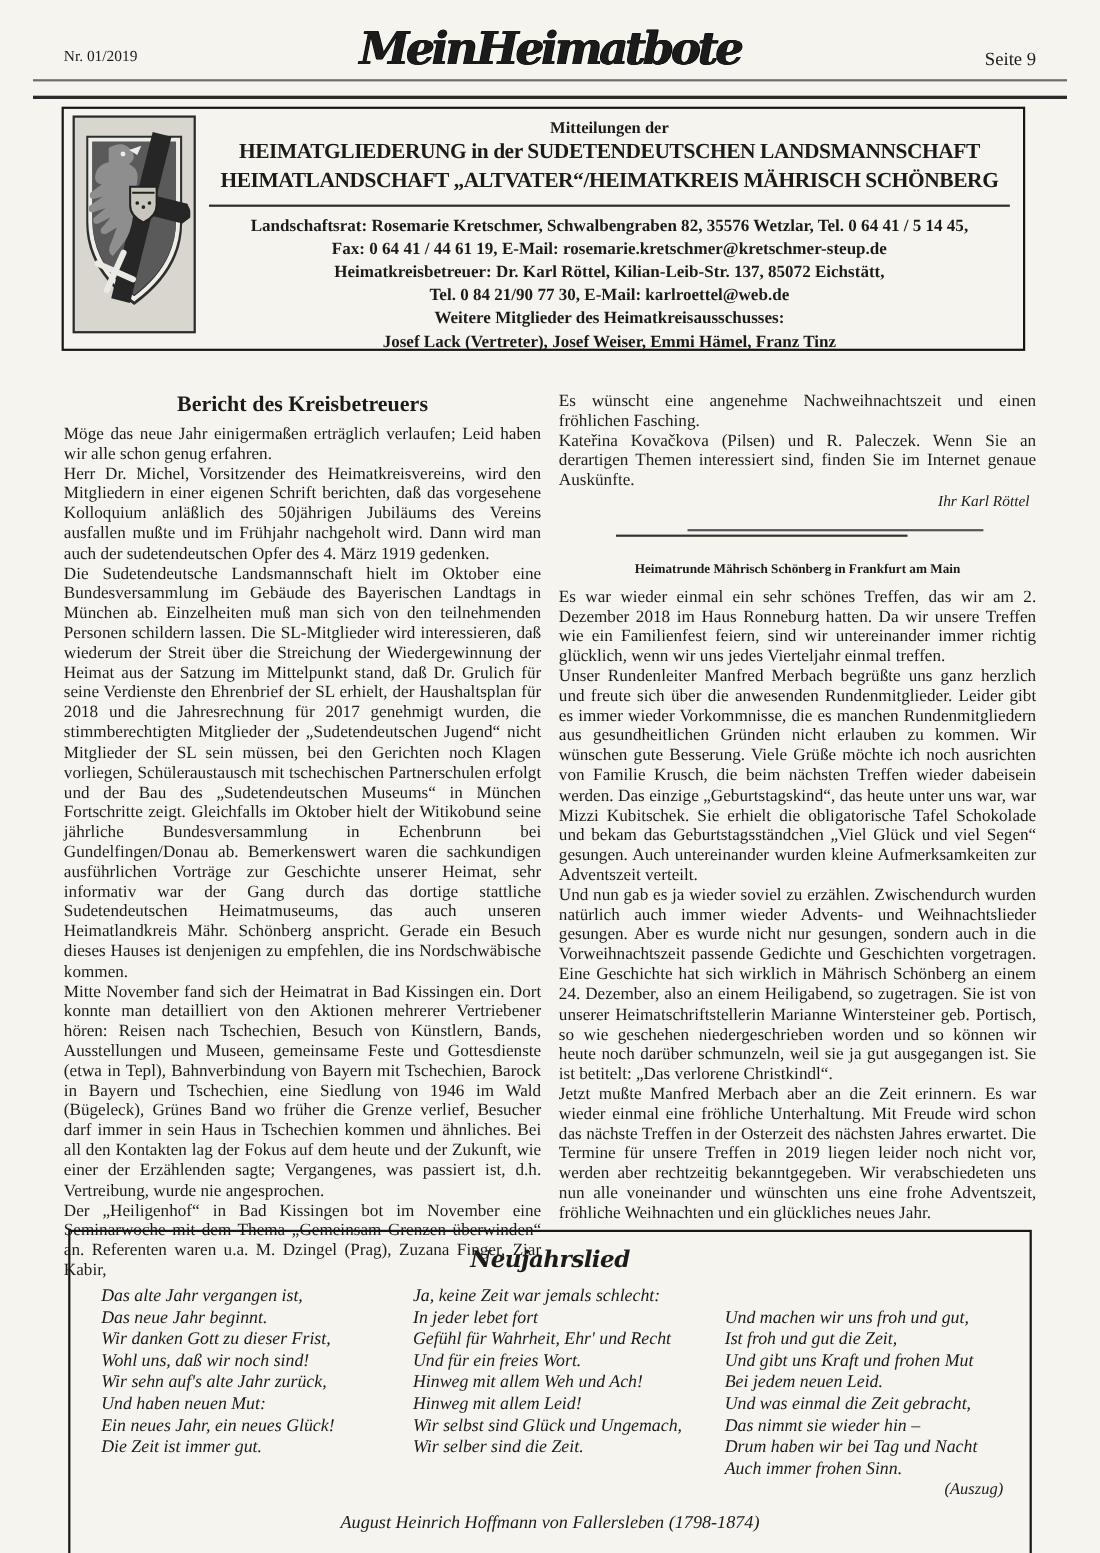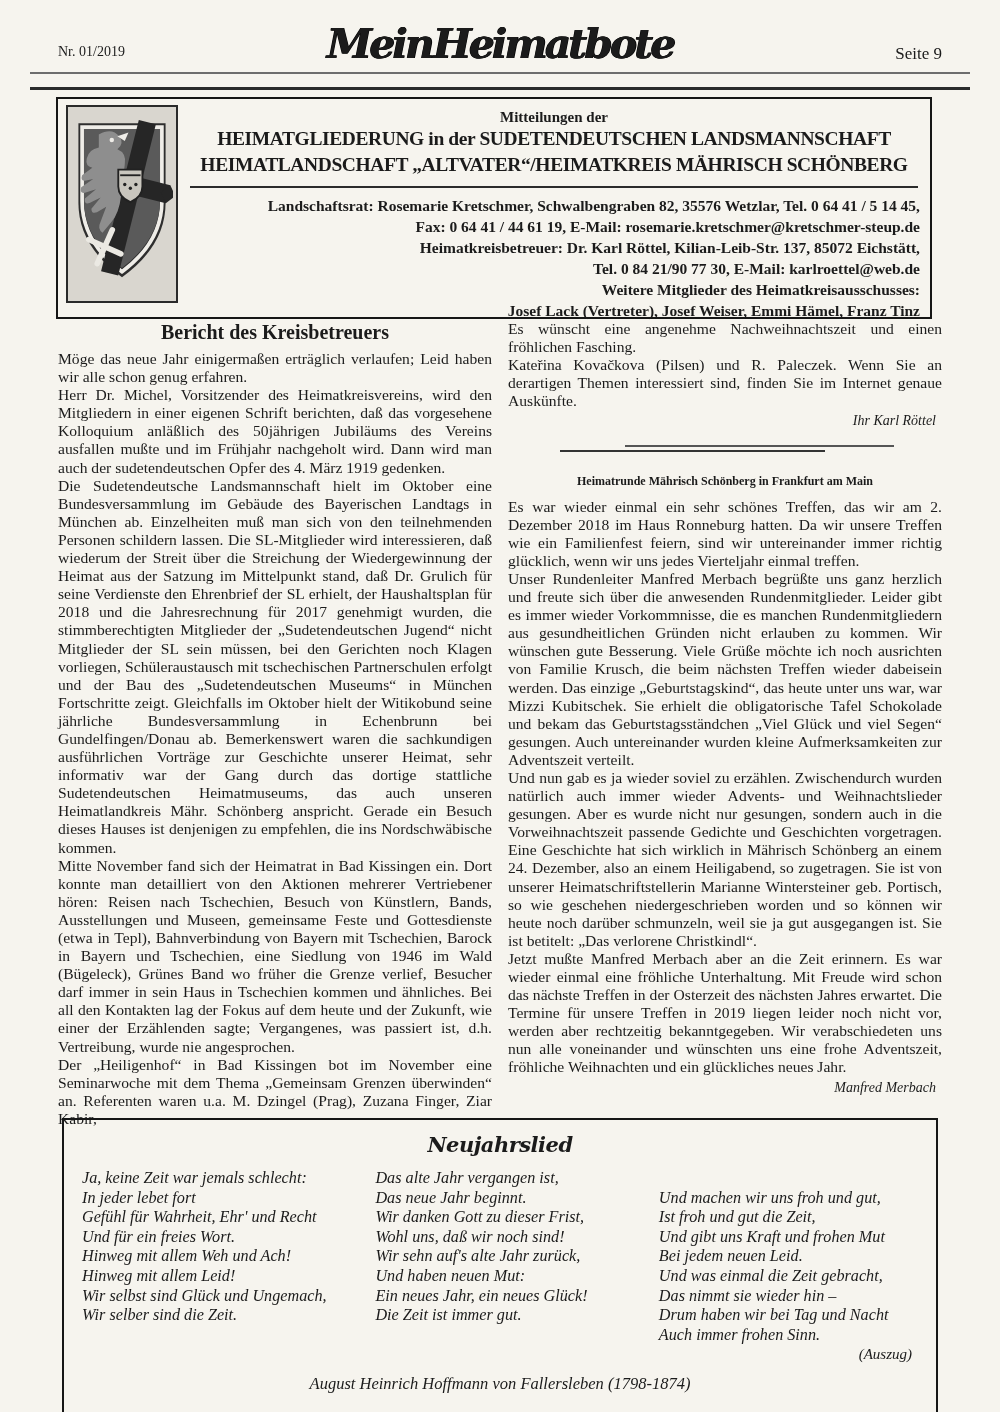--- a/index.html
+++ b/index.html
@@ -30,25 +30,25 @@
   .crest-frame{
     flex:0 0 auto;width:112px;height:198px;border:2px solid #2a2a2a;
     background:#d9d6cf;box-sizing:border-box;padding:3px;margin-right:10px;
   }
   .crest-frame svg{width:100%;height:100%;display:block;}
   .info-text{flex:1 1 auto;text-align:center;}
   .info-title-small{font-size:15px;font-weight:bold;margin-top:4px;}
   .info-title-big{font-size:19.5px;font-weight:bold;letter-spacing:-0.4px;line-height:26px;}
   .info-rule{height:2px;background:#2b2b2b;margin:8px 2px 7px 2px;}
   .info-contacts{
-    font-size:15.5px;font-weight:bold;line-height:21px;white-space:pre-line;text-align:right;
+    font-size:15.5px;font-weight:bold;line-height:21px;white-space:pre-line;
   }
 
   
-  .columns{position:absolute;left:58px;top:320px;width:884px;display:flex;}
+  .columns{position:absolute;left:58px;top:356px;width:884px;display:flex;}
   .col{width:434px;font-size:15.6px;line-height:18.1px;text-align:justify;hyphens:auto;}
   .col-left{margin-right:16px;}
   .col p{margin:0;}
   .article-title{
     text-align:center;font-weight:bold;font-size:20px;line-height:24px;
     margin:0 0 6px 0;text-align-last:center;
   }
   .article-title2{
     text-align:center;font-weight:bold;font-size:12px;line-height:22px;
     margin:0 0 6px 0;white-space:nowrap;text-align-last:center;
@@ -151,43 +151,42 @@
     <div class="signature">Ihr Karl Röttel</div>
     <div class="section-divider">
       <div class="d1"></div>
       <div class="d2"></div>
     </div>
     <h2 class="article-title2">Heimatrunde Mährisch Schönberg in Frankfurt am Main</h2>
     <p>Es war wieder einmal ein sehr schönes Treffen, das wir am 2. Dezember 2018 im Haus Ronneburg hatten. Da wir unsere Treffen wie ein Familienfest feiern, sind wir untereinander immer richtig glücklich, wenn wir uns jedes Vierteljahr einmal treffen.</p>
     <p>Unser Rundenleiter Manfred Merbach begrüßte uns ganz herzlich und freute sich über die anwesenden Rundenmitglieder. Leider gibt es immer wieder Vorkommnisse, die es manchen Rundenmitgliedern aus gesundheitlichen Gründen nicht erlauben zu kommen. Wir wünschen gute Besserung. Viele Grüße möchte ich noch ausrichten von Familie Krusch, die beim nächsten Treffen wieder dabeisein werden. Das einzige „Geburtstagskind“, das heute unter uns war, war Mizzi Kubitschek. Sie erhielt die obligatorische Tafel Schokolade und bekam das Geburtstagsständchen „Viel Glück und viel Segen“ gesungen. Auch untereinander wurden kleine Aufmerksamkeiten zur Adventszeit verteilt.</p>
     <p>Und nun gab es ja wieder soviel zu erzählen. Zwischendurch wurden natürlich auch immer wieder Advents- und Weihnachtslieder gesungen. Aber es wurde nicht nur gesungen, sondern auch in die Vorweihnachtszeit passende Gedichte und Geschichten vorgetragen. Eine Geschichte hat sich wirklich in Mährisch Schönberg an einem 24. Dezember, also an einem Heiligabend, so zugetragen. Sie ist von unserer Heimatschriftstellerin Marianne Wintersteiner geb. Portisch, so wie geschehen niedergeschrieben worden und so können wir heute noch darüber schmunzeln, weil sie ja gut ausgegangen ist. Sie ist betitelt: „Das verlorene Christkindl“.</p>
     <p>Jetzt mußte Manfred Merbach aber an die Zeit erinnern. Es war wieder einmal eine fröhliche Unterhaltung. Mit Freude wird schon das nächste Treffen in der Osterzeit des nächsten Jahres erwartet. Die Termine für unsere Treffen in 2019 liegen leider noch nicht vor, werden aber rechtzeitig bekanntgegeben. Wir verabschiedeten uns nun alle voneinander und wünschten uns eine frohe Adventszeit, fröhliche Weihnachten und ein glückliches neues Jahr.</p>
-    <div class="signature">Manfred Merbach</div>
   </div>
 </div>
 
 <div class="poem-box">
   <div class="poem-title">Neujahrslied</div>
   <div class="poem-cols">
+    <div class="poem-col c1">Das alte Jahr vergangen ist,
+Das neue Jahr beginnt.
+Wir danken Gott zu dieser Frist,
+Wohl uns, daß wir noch sind!
+Wir sehn auf's alte Jahr zurück,
+Und haben neuen Mut:
+Ein neues Jahr, ein neues Glück!
+Die Zeit ist immer gut.</div>
     <div class="poem-col">Ja, keine Zeit war jemals schlecht:
 In jeder lebet fort
 Gefühl für Wahrheit, Ehr' und Recht
 Und für ein freies Wort.
 Hinweg mit allem Weh und Ach!
 Hinweg mit allem Leid!
 Wir selbst sind Glück und Ungemach,
 Wir selber sind die Zeit.</div>
-    <div class="poem-col c1">Das alte Jahr vergangen ist,
-Das neue Jahr beginnt.
-Wir danken Gott zu dieser Frist,
-Wohl uns, daß wir noch sind!
-Wir sehn auf's alte Jahr zurück,
-Und haben neuen Mut:
-Ein neues Jahr, ein neues Glück!
-Die Zeit ist immer gut.</div>
     <div class="poem-col">
       <span>Und machen wir uns froh und gut,
 Ist froh und gut die Zeit,
 Und gibt uns Kraft und frohen Mut
 Bei jedem neuen Leid.
 Und was einmal die Zeit gebracht,
 Das nimmt sie wieder hin –
 Drum haben wir bei Tag und Nacht
 Auch immer frohen Sinn.</span>
       <span class="poem-note">(Auszug)</span>

